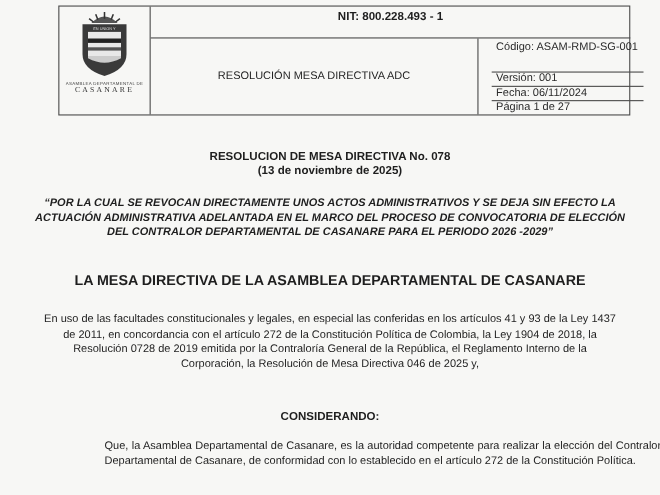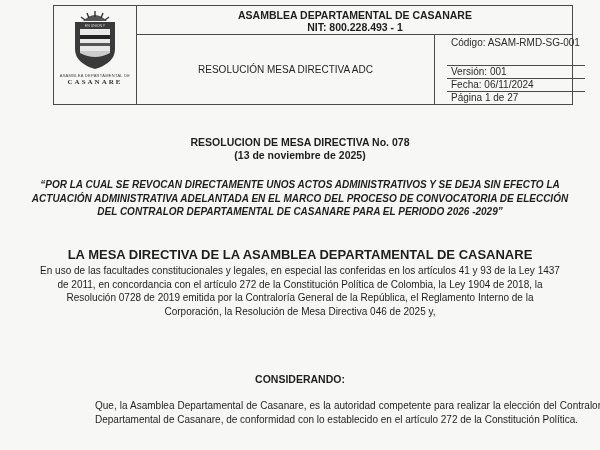--- a/index.html
+++ b/index.html
@@ -33,21 +33,21 @@
   .meta-cell {
     position:absolute; left:381px; top:29px; width:138px; height:69px;
     font-size:10px; color:#2a2a2a;margin-left:12px;
   }
   .meta-row { border-bottom:1px solid #4a4a4a; padding-left:4px; box-sizing:border-box; line-height:12px; }
   .meta-row:last-child { border-bottom:none; }
   .body-text { position:absolute; left:0; width:600px; text-align:center; }
   .res-title { top:136px; font-weight:bold; font-size:10.5px; line-height:13px; }
   .quote { top:178px; font-weight:bold; font-style:italic; font-size:10px; line-height:13.5px; left:30px; width:540px; }
   .mesa { top:247px; font-weight:bold; font-size:13px; }
-  .paragraph { top:264px; font-size:10px; line-height:13.6px; left:40px; width:520px; }
+  .paragraph { top:284px; font-size:10px; line-height:13.6px; left:40px; width:520px; }
   .considerando { top:373px; font-weight:bold; font-size:10.5px; }
   .que { top:399px; left:47px; width:506px; text-align:justify; font-size:10px; line-height:13.5px;margin-left:48px; }
 </style>
 </head>
 <body>
 
 <div class="header-table">
   <div class="logo-cell">
     <svg width="60" height="62" viewBox="0 0 60 62" style="margin-top:3px">
       <g fill="#333">
@@ -61,25 +61,24 @@
         </g>
       </g>
       <path d="M10 13 H50 V40 Q50 54 30 60 Q10 54 10 40 Z" fill="#3a3a3a"></path>
       <rect x="15" y="20" width="30" height="22" fill="#e8e8e8"></rect>
       <rect x="15" y="26" width="30" height="4" fill="#222"></rect>
       <rect x="15" y="34" width="30" height="3" fill="#555"></rect>
       <path d="M15 42 H45 V44 Q30 52 15 44 Z" fill="#ccc"></path>
       <text x="30" y="18" font-size="3.5" text-anchor="middle" fill="#ddd">EN UNION Y</text>
     </svg>
     <div style="font-size:4px;letter-spacing:0.3px;color:#444;margin-top:2px">ASAMBLEA DEPARTAMENTAL DE</div>
-    <div style="font-family:'Liberation Serif',serif;font-size:7px;font-weight:bold;letter-spacing:2px;color:#333;">CASANARE</div>
+    <div style="font-family:'Liberation Serif',serif;font-size:7px;font-weight:normal;letter-spacing:2px;color:#333;">CASANARE</div>
   </div>
 
   <div class="title-cell">
-    <div>ASAMBLEA DEPARTAMENTAL DE CASANARE</div>
     <div>NIT: 800.228.493 - 1</div>
   </div>
 
   <div class="res-cell">
     <span>RESOLUCIÓN MESA DIRECTIVA ADC</span>
   </div>
 
   <div class="meta-cell">
     <div class="meta-row" style="height:31px;padding-top:2px">Código: ASAM-RMD-SG-001</div>
     <div class="meta-row" style="height:13px">Versión: 001</div>

